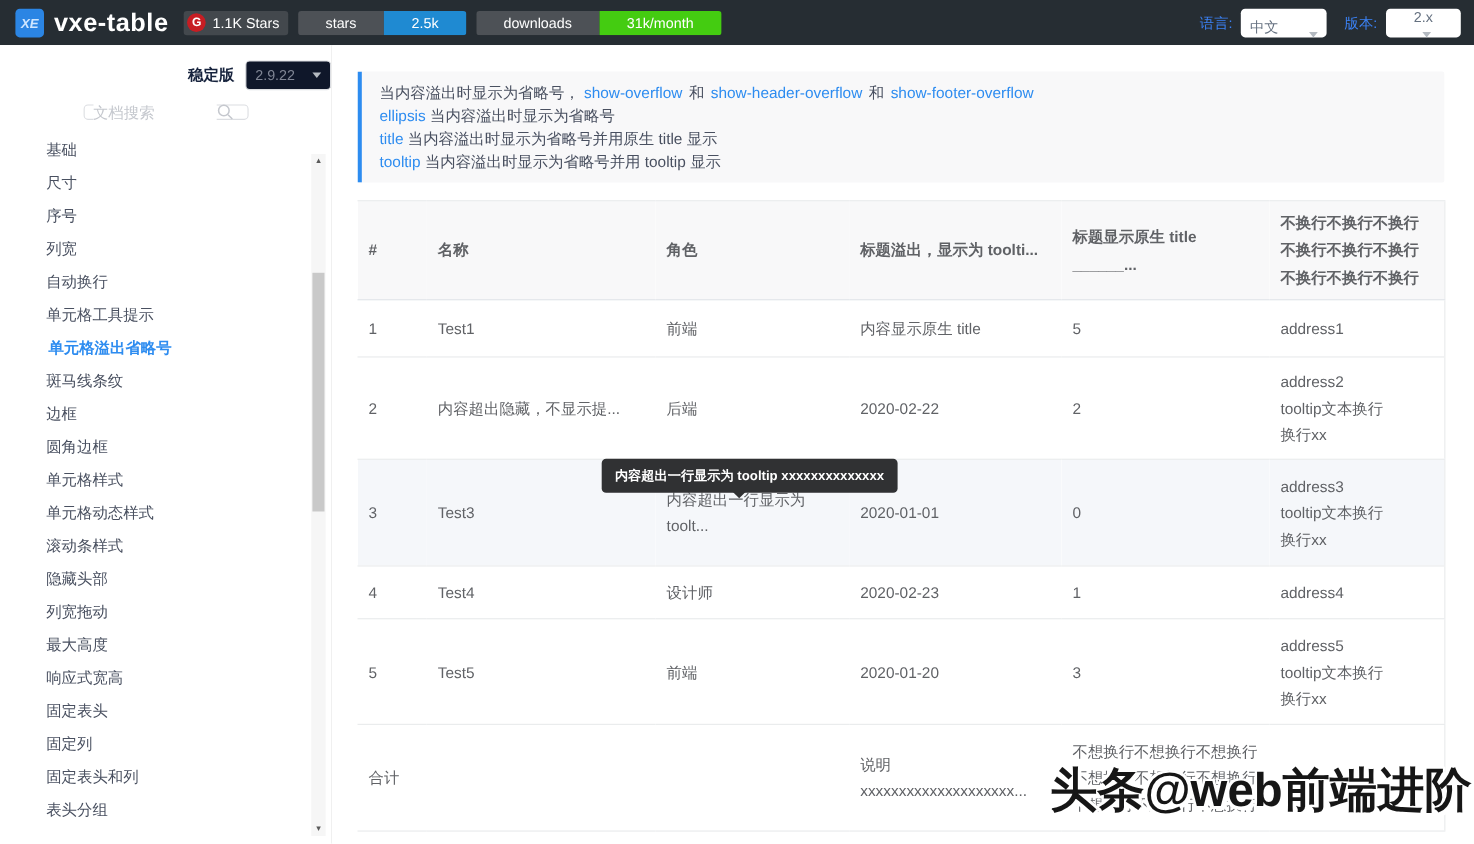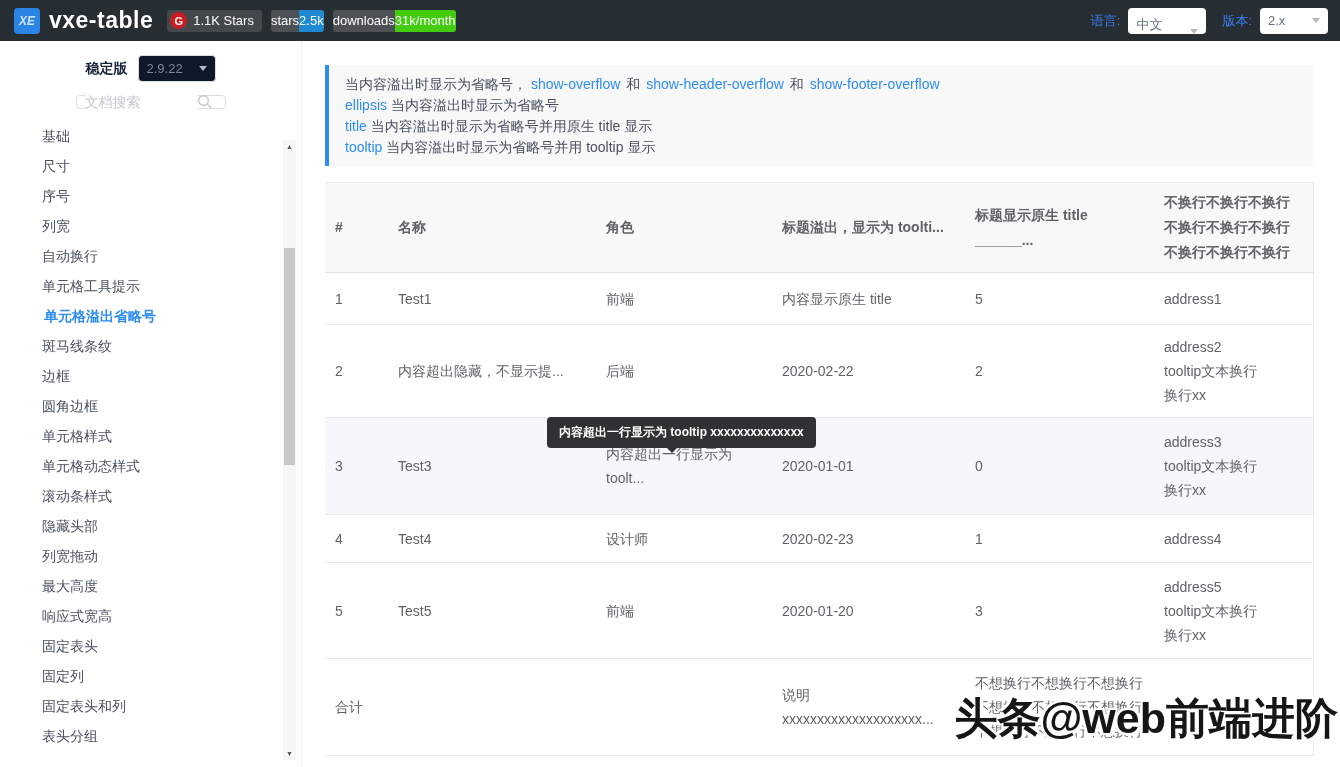--- a/index.html
+++ b/index.html
@@ -12,37 +12,37 @@
     display:flex; align-items:center; padding:0 12px 0 14px; }
   .logo { width:26px; height:26px; background:#2b85e4; border-radius:4px; color:#cfe6ff;
     font-style:italic; font-weight:700; font-size:12px; display:flex; align-items:center; justify-content:center; }
   .app-title { color:#fff; font-size:23px; font-weight:700; margin:0 14px 0 9px; letter-spacing:.5px; }
   .gitee-badge { display:flex; align-items:center; background:#43484d; border-radius:3px; height:22px;
     padding:0 8px 0 3px; margin-right:9px; }
   .gitee-logo { width:17px; height:17px; background:#c71d23; border-radius:50%; color:#fff; font-size:11px;
     font-weight:700; display:flex; align-items:center; justify-content:center; margin-right:6px; }
   .gitee-text { color:#fff; font-size:13px; }
   .shield { display:flex; height:22px; border-radius:3px; overflow:hidden; margin-right:9px; font-size:13px; }
-  .shield span { display:flex; align-items:center; padding:0 0; color:#fff; }
+  .shield span { display:flex; align-items:center; padding:0 25px; color:#fff; }
   .shield .sl { background:#4d5156; }
   .shield .blue { background:#1f8ad2; }
   .shield .green { background:#44cc11; }
   .tb-right { margin-left:auto; display:flex; align-items:center; }
   .tb-label { color:#3b82f6; font-size:13px; margin-right:8px; }
   .tb-select { background:#fff; border-radius:4px; height:26px; display:flex; align-items:center;
     justify-content:space-between; color:#657180; font-size:13px; padding:0 8px; margin-right:16px; cursor:pointer; }
   .tb-select.lang { width:78px;align-items:flex-end; }
-  .tb-select.ver { width:68px; margin-right:0; }
+  .tb-select.ver { width:68px; margin-right:0;flex-direction:column; }
   .caret { width:0; height:0; border-left:4px solid transparent; border-right:4px solid transparent;
     border-top:5px solid #b4bac1; margin-left:6px; }
 
   
   .sidebar { position:absolute; left:0; top:41px; width:302px; height:726px; background:#fff;
     border-right:1px solid #efefef; }
-  .ver-row { display:flex; align-items:center; justify-content:center; margin-top:14px; }
+  .ver-row { display:flex; align-items:center; justify-content:flex-end; margin-top:14px; }
   .ver-label { font-size:14px; font-weight:600; color:#17233d; margin-right:10px; }
   .ver-select { width:78px; height:27px; border:1px solid #dcdee2; border-radius:4px; background:#0f172a;
     display:flex; align-items:center; justify-content:space-between; padding:12px 8px; font-size:13px;
     color:#808695; cursor:pointer; }
   .search-box { width:150px; height:14px; border:1px solid #dcdee2; border-radius:4px; margin:13px auto 0;
     display:flex; align-items:center; padding:0 8px; }
   .search-box input { border:none; outline:none; width:112px; font-size:14px; color:#495060;
     font-family:inherit; }
   .search-box input::placeholder { color:#c5c8ce; }
   .menu { margin-top:12px; }

